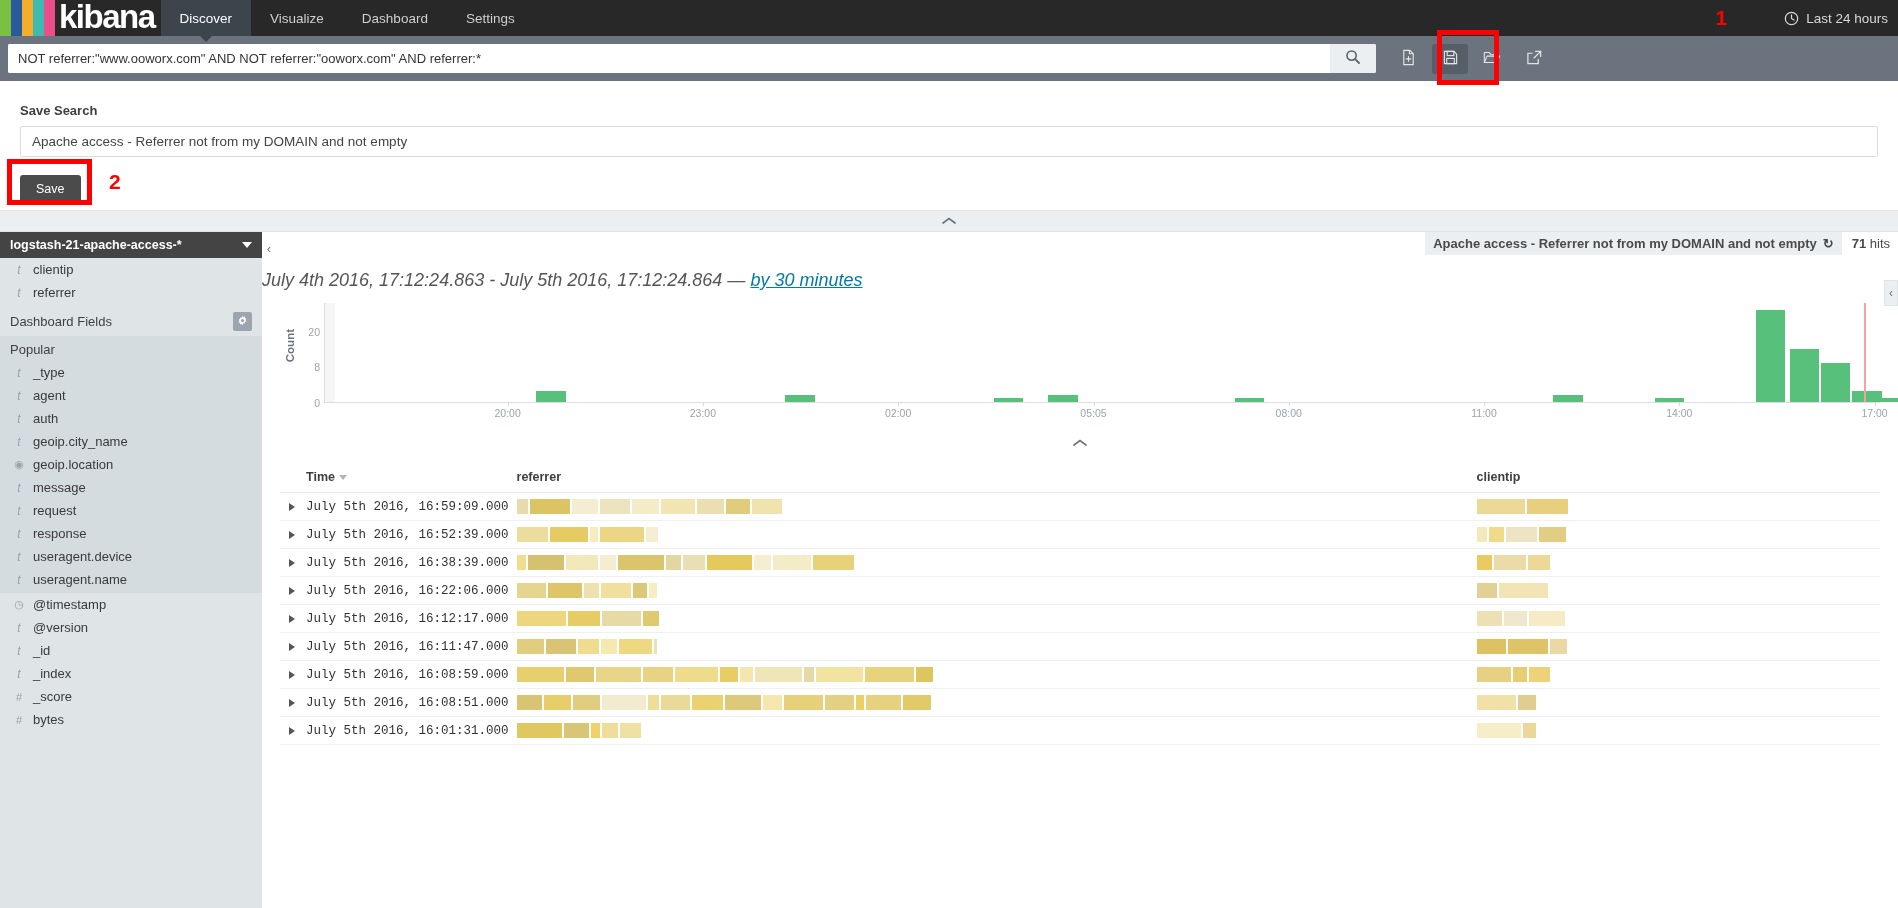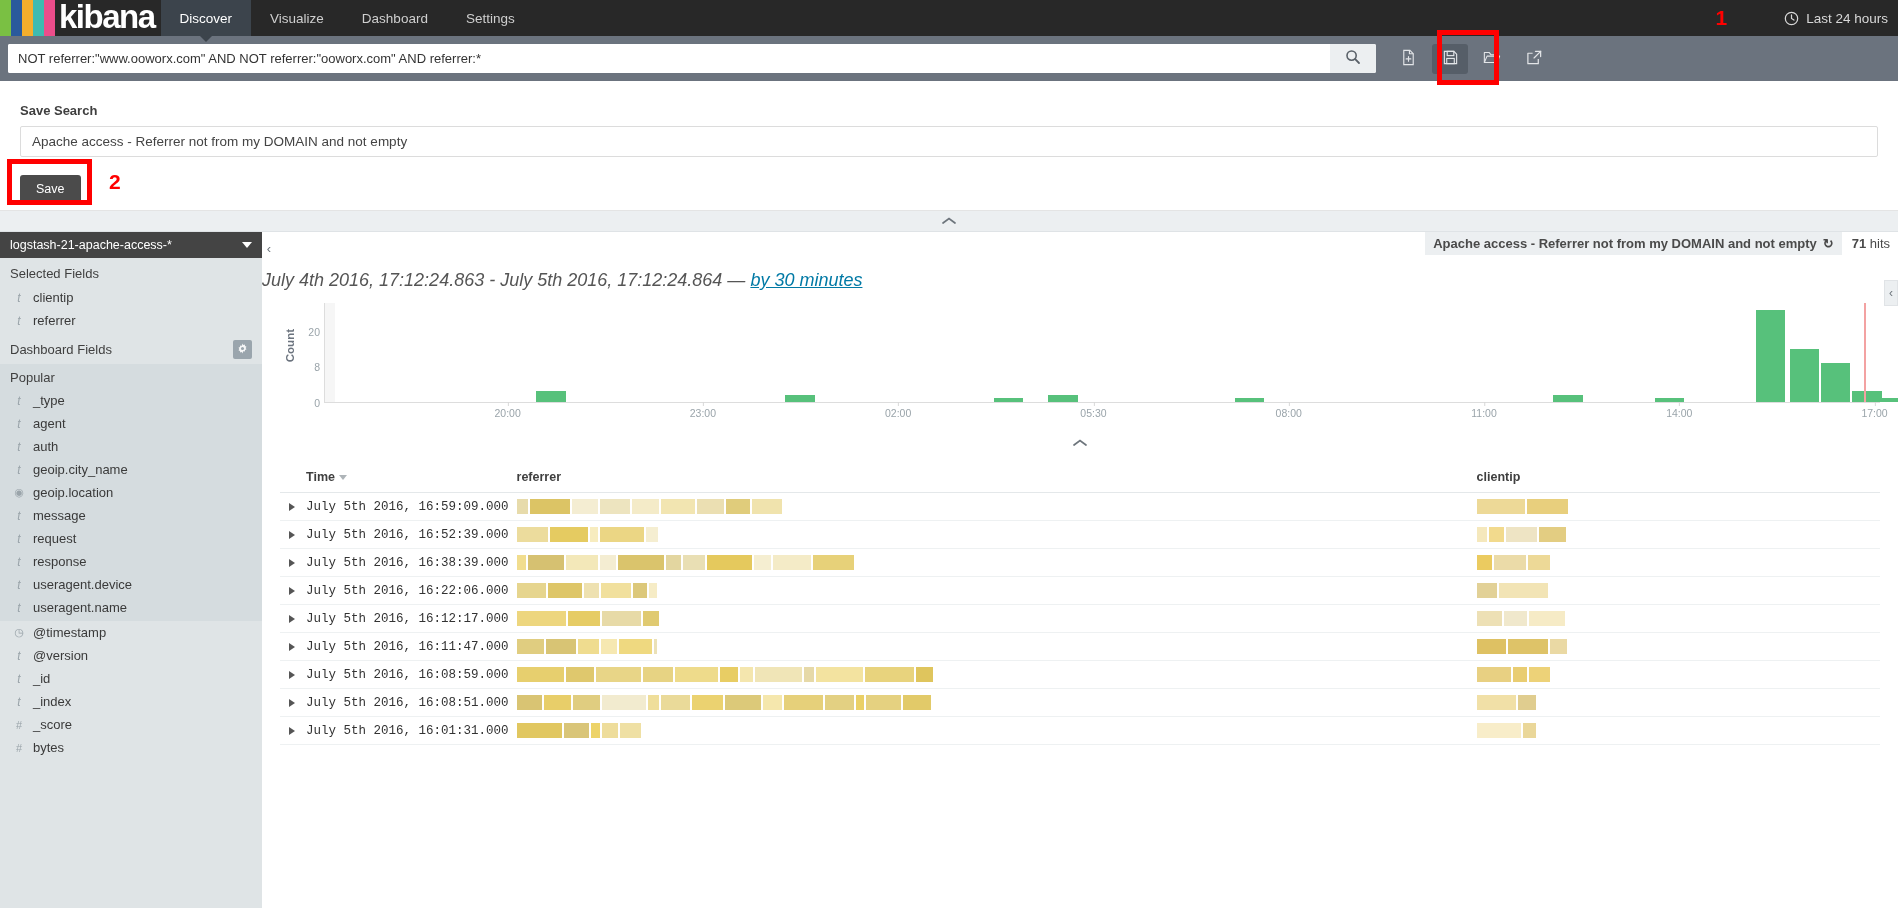--- a/index.html
+++ b/index.html
@@ -98,21 +98,21 @@
     height: 21px; background: #eceff1; border-bottom: 1px solid #dfe3e6;
     display: flex; align-items: center; justify-content: center; cursor: pointer;
   }
 
   
   .body-row { display: flex; height: 686px; }
 
   
   .sidebar { width: 262px; background: #dfe4e6; position: relative; }
   .index-pattern {
-    height: 26px; background: #444; color: #fff; font-size: 12.5px; font-weight: 400;
+    height: 26px; background: #444; color: #fff; font-size: 12.5px; font-weight: 700;
     display: flex; align-items: center; padding: 0 10px; cursor: pointer;
   }
   .caret-down {
     margin-left: auto; width: 0; height: 0;
     border-left: 5px solid transparent; border-right: 5px solid transparent;
     border-top: 6px solid #fff;
   }
   .sb-section {
     font-size: 13px; color: #3f3f3f; padding: 8px 10px 5px 10px;
   }
@@ -328,21 +328,20 @@
   </div>
 
   <div class="body-row">
 
     <div class="sidebar">
       <div class="index-pattern">
         <span>logstash-21-apache-access-*</span>
         <span class="caret-down"></span>
       </div>
 
-      <div class="sb-section">Selected Fields</div>
       <div>
         <div class="field-row">
           <span class="ftype">t</span>
           <span>clientip</span>
         </div>
         <div class="field-row">
           <span class="ftype">t</span>
           <span>referrer</span>
         </div>
       </div>
@@ -477,21 +476,21 @@
               <div class="bar" style="left: 96.2%; width: 1.9%; height: 39.2857%; background: rgb(87, 193, 123);"></div>
               <div class="bar" style="left: 98.2%; width: 1.9%; height: 10.7143%; background: rgb(87, 193, 123);"></div>
               <div class="bar" style="left: 99.4%; width: 1.9%; height: 3.57143%; background: rgb(87, 193, 123);"></div>
             </div>
           <div class="now-line" style="left:99.0%"></div>
         </div>
         <div class="x-axis" id="xaxis">
             <span class="x-tick" style="left: 11.8%;">20:00</span>
             <span class="x-tick" style="left: 24.35%;">23:00</span>
             <span class="x-tick" style="left: 36.9%;">02:00</span>
-            <span class="x-tick" style="left: 49.45%;">05:30</span>
+            <span class="x-tick" style="left: 49.45%;">05:05</span>
             <span class="x-tick" style="left: 62%;">08:00</span>
             <span class="x-tick" style="left: 74.55%;">11:00</span>
             <span class="x-tick" style="left: 87.1%;">14:00</span>
             <span class="x-tick" style="left: 99.65%;">17:00</span>
           </div>
       </div>
 
       <div class="chart-collapse">
         <span>
           <svg width="16" height="10" viewBox="0 0 16 10">

